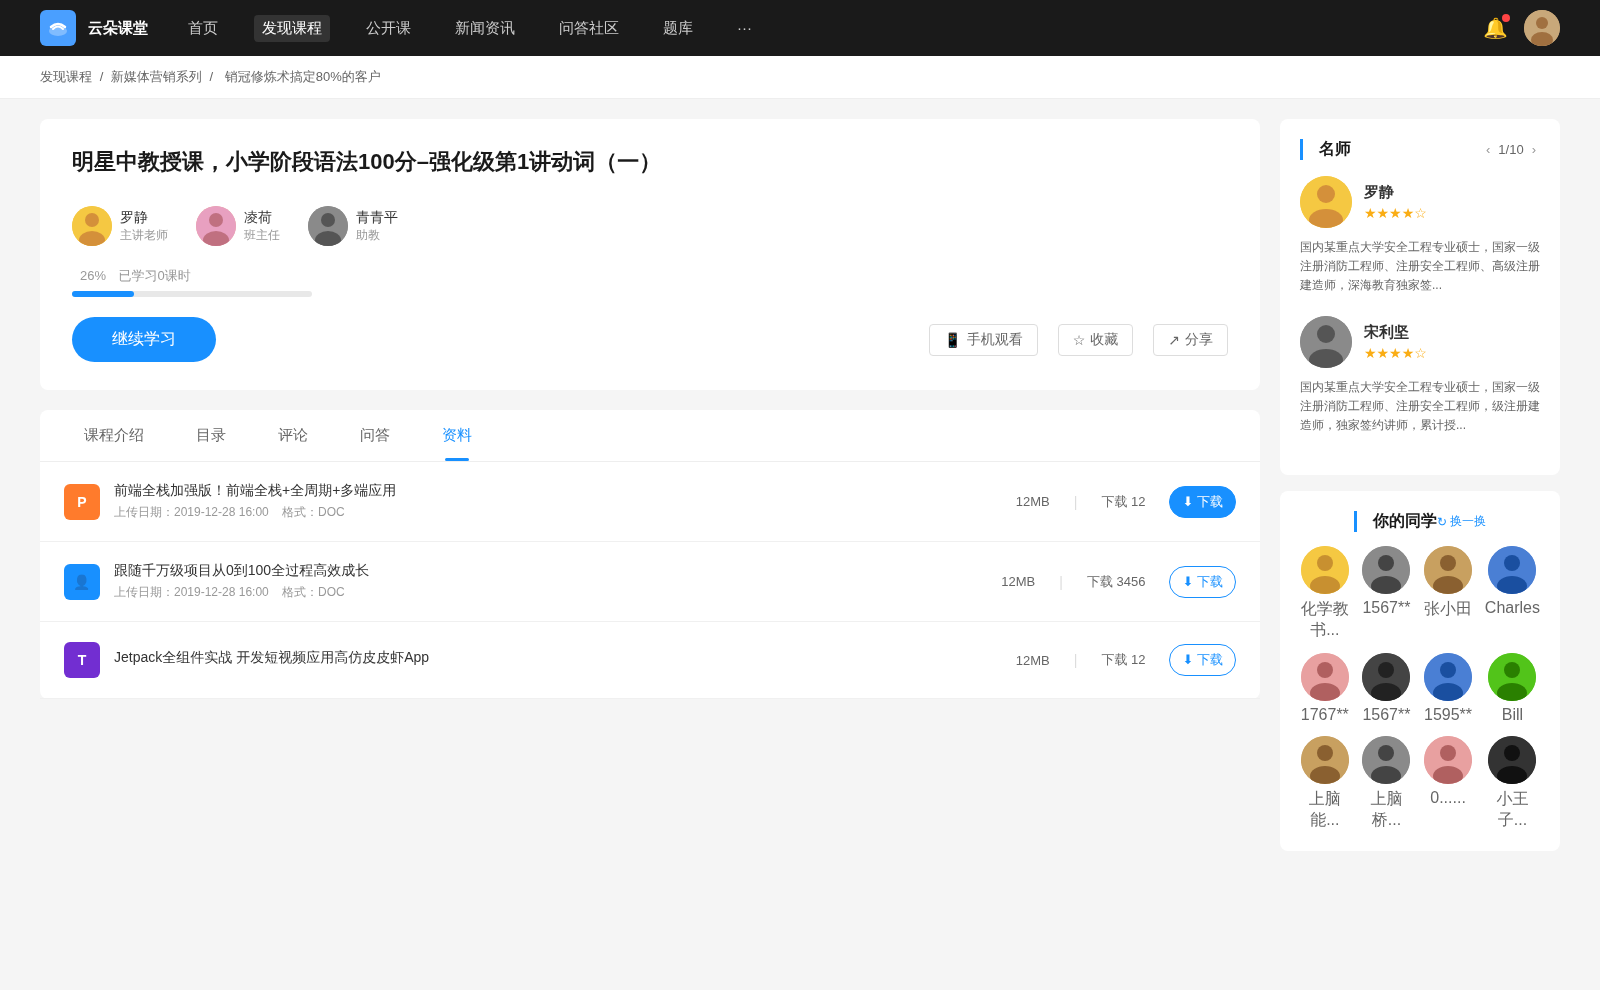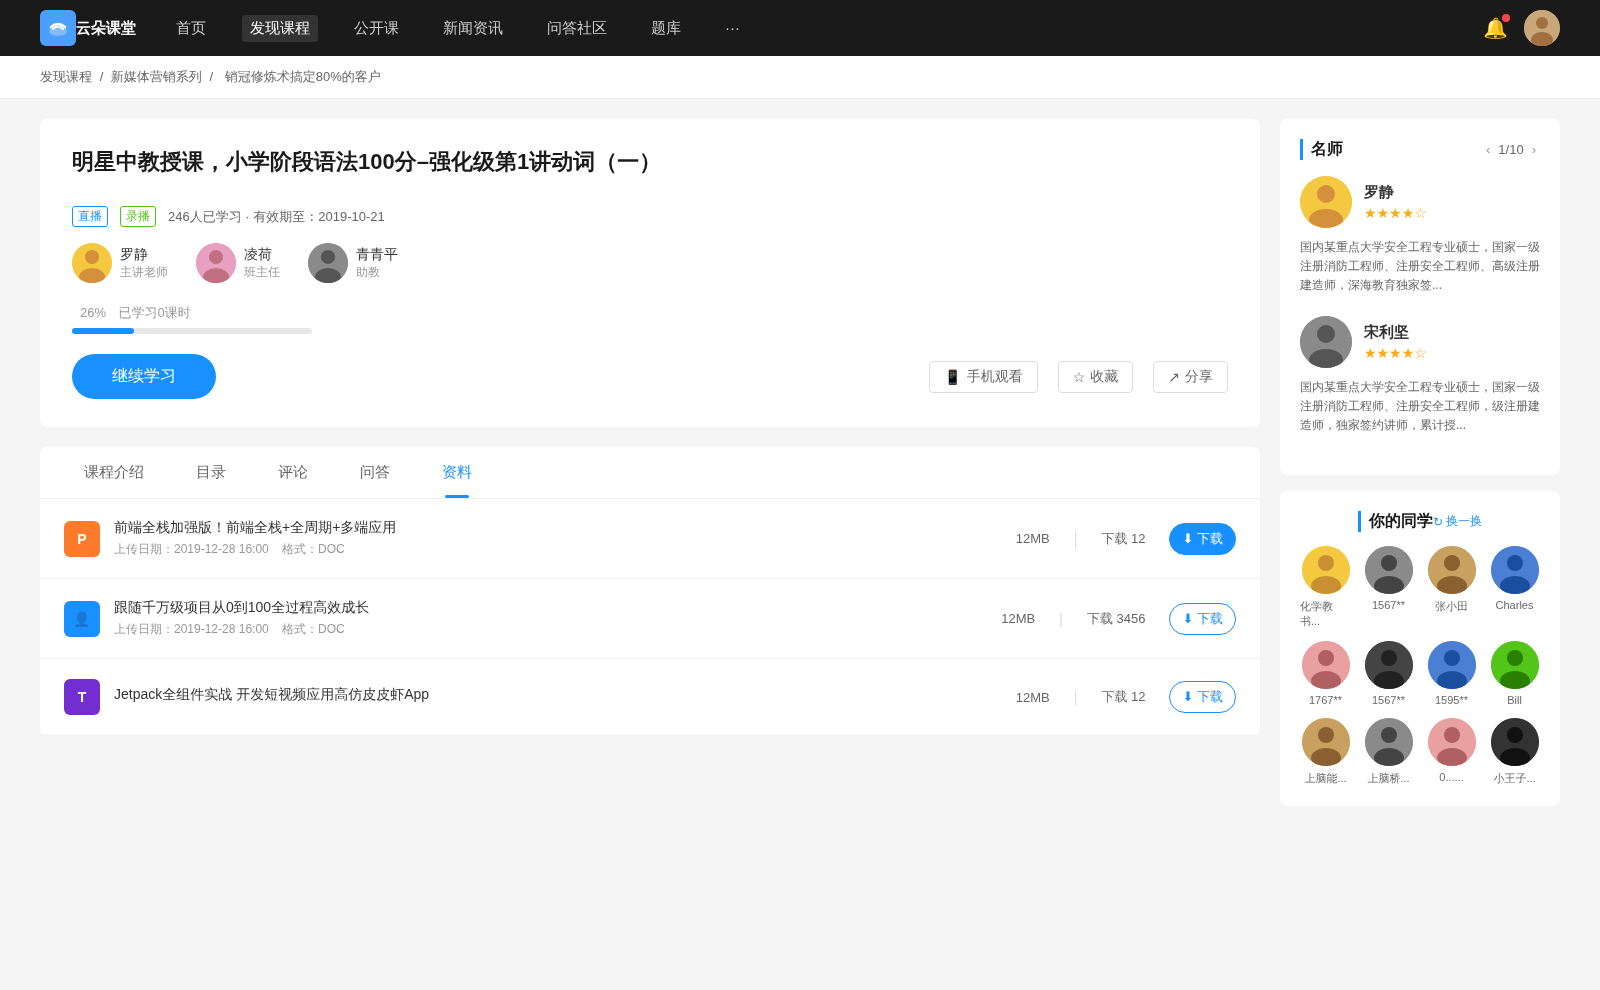--- a/index.html
+++ b/index.html
@@ -1,21 +1,21 @@
 <!DOCTYPE html>
 <html><head>
   <meta charset="utf-8">
   <style>
     * { box-sizing: border-box; margin: 0; padding: 0; }
     body { font-family: -apple-system, BlinkMacSystemFont, "PingFang SC", "Microsoft YaHei", sans-serif; background: #f5f5f5; font-size: 14px; color: #333; }
 
     
     .nav { background: #1a1a1a; height: 56px; display: flex; align-items: center; padding: 0 40px; justify-content: space-between; }
     .nav-left { display: flex; align-items: center; gap: 32px; }
-    .logo { display: flex; align-items: center; gap: 0; color: #fff; font-size: 15px; font-weight: bold; }
+    .logo { display: flex; align-items: center; gap: 12px; color: #fff; font-size: 15px; font-weight: bold; }
     .logo-icon { width: 36px; height: 36px; background: #4a9fff; border-radius: 6px; display: flex; align-items: center; justify-content: center; color: white; font-size: 18px; }
     .nav-items { display: flex; gap: 28px; }
     .nav-item { color: #ccc; font-size: 15px; cursor: pointer; padding: 4px 8px; border-radius: 4px; }
     .nav-item.active { color: #fff; background: #333; }
     .nav-right { display: flex; align-items: center; gap: 16px; }
     .bell-icon { color: #ccc; font-size: 20px; position: relative; cursor: pointer; }
     .bell-dot { width: 8px; height: 8px; background: #ff4444; border-radius: 50%; position: absolute; top: -2px; right: -2px; }
     .avatar-circle { width: 36px; height: 36px; border-radius: 50%; background: #c8a87a; overflow: hidden; cursor: pointer; display: flex; align-items: center; justify-content: center; }
 
     
@@ -73,38 +73,38 @@
     .resource-downloads { font-size: 13px; color: #666; }
     .btn-download { border: 1px solid #1890ff; color: #1890ff; background: #fff; border-radius: 20px; padding: 6px 12px; cursor: pointer; font-size: 13px; display: flex; align-items: center; gap: 6px; }
     .btn-download.filled { background: #1890ff; color: #fff; }
 
     
     .right-panel { width: 280px; flex-shrink: 0; }
 
     
     .right-card { background: #fff; border-radius: 8px; padding: 20px; margin-bottom: 16px; }
     .right-card-header { display: flex; align-items: center; justify-content: space-between; margin-bottom: 16px; }
-    .right-card-title { font-size: 16px; font-weight: bold; color: #1a1a1a; border-left: 3px solid #1890ff; padding-left: 8px; }
+    .right-card-title { font-size: 16px; font-weight: bold; color: #1a1a1a; border-left: 3px solid #1890ff; padding-left: 16px; }
     .pagination-mini { display: flex; align-items: center; gap: 4px; font-size: 13px; color: #666; }
     .page-arrow { cursor: pointer; padding: 2px 4px; color: #999; }
 
     .teacher-profile { margin-bottom: 20px; }
     .teacher-profile-top { display: flex; align-items: center; gap: 12px; margin-bottom: 10px; }
     .teacher-profile-avatar { width: 52px; height: 52px; border-radius: 50%; background: #ddd; overflow: hidden; display: flex; align-items: center; justify-content: center; font-size: 22px; }
     .teacher-profile-name { font-size: 15px; font-weight: bold; }
     .stars { color: #faad14; font-size: 14px; margin-top: 3px; }
     .teacher-desc { font-size: 12px; color: #666; line-height: 1.6; }
 
     
     .students-header { display: flex; align-items: center; justify-content: center; margin-bottom: 14px; }
     .refresh-btn { color: #1890ff; font-size: 12px; cursor: pointer; display: flex; align-items: center; gap: 3px; }
     .students-grid { display: grid; grid-template-columns: repeat(4, 1fr); gap: 12px; }
     .student-item { display: flex; flex-direction: column; align-items: center; gap: 5px; }
     .student-avatar { width: 48px; height: 48px; border-radius: 50%; background: #ddd; overflow: hidden; display: flex; align-items: center; justify-content: center; font-size: 20px; }
-    .student-name { font-size: 11px; color: #666; }
+    .student-name { font-size: 16px; color: #666; text-align: center; }
 
     
     .av-yellow { background: #f5c842; }
     .av-gray { background: #8a8a8a; }
     .av-pink { background: #e8a0a0; }
   </style>
 </head>
 <body>
 
 <nav class="nav">
@@ -151,25 +151,20 @@
   <span> / </span>
   <span>销冠修炼术搞定80%的客户</span>
 </div>
 
 <div class="page-body">
 
   <div class="left-panel">
 
     <div class="course-card">
       <div class="course-title">明星中教授课，小学阶段语法100分–强化级第1讲动词（一）</div>
-      <div class="course-meta">
-        <span class="badge">直播</span>
-        <span class="badge green">录播</span>
-        <span>246人已学习 · 有效期至：2019-10-21</span>
-      </div>
       <div class="teachers">
         <div class="teacher">
           <div class="teacher-avatar av-yellow">
             <svg width="40" height="40" viewBox="0 0 40 40">
                 <circle cx="20" cy="20" r="20" fill="#f5c842"></circle>
                 <circle cx="20" cy="14" r="7" fill="#d4903a"></circle>
                 <ellipse cx="20" cy="34" rx="13" ry="9" fill="#d4903a"></ellipse>
               </svg>
           </div>
           <div class="teacher-info">

